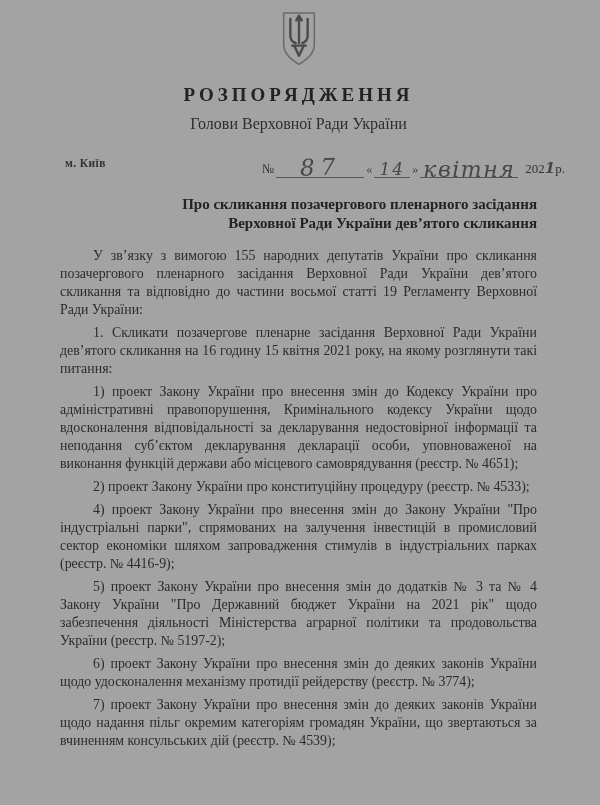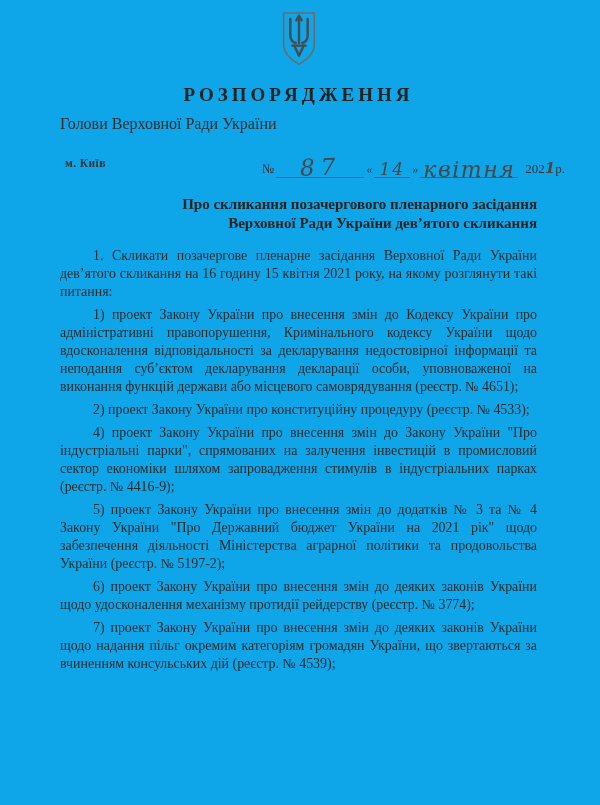--- a/index.html
+++ b/index.html
@@ -5,41 +5,41 @@
   html, body {
     margin: 0;
     padding: 0;
     background: #ffffff;
   }
   .doc {
     position: relative;
     width: 600px;
     height: 805px;
     box-sizing: border-box;
-    background: #0ea5e9;
+    background: #a3a3a3;
     font-family: "Liberation Serif", serif;
     color: #2b2b2b;
     padding: 8px 63px 0 60px;
     overflow: hidden;
   }
   .emblem-wrap {
     display: flex;
     justify-content: center;
     margin-top: 2px;
   }
   .title {
     text-align: center;
     font-weight: bold;
     font-size: 19px;
     letter-spacing: 4px;
     margin-top: 16px;
     color: #232323;
   }
   .subtitle {
-    text-align: left;
+    text-align: center;
     font-size: 16px;
     margin-top: 9px;
     color: #2d2d2d;
   }
   .dateline {
     display: flex;
     justify-content: space-between;
     align-items: flex-start;
     margin-top: 24px;
     margin-right: -28px;
@@ -141,20 +141,21 @@
       <span class="year"><span>202</span><span class="hw hw-year">1</span><span>р.</span></span>
     </span>
   </div>
 
   <div class="subject">
     <div>Про скликання позачергового пленарного засідання</div>
     <div>Верховної Ради України дев’ятого скликання</div>
   </div>
 
   <div class="bodytext">
+    <p>У зв’язку з вимогою 155 народних депутатів України про скликання позачергового пленарного засідання Верховної Ради України дев’ятого скликання та відповідно до частини восьмої статті 19 Регламенту Верховної Ради України:</p>
     <p>1. Скликати позачергове пленарне засідання Верховної Ради України дев’ятого скликання на 16 годину 15 квітня 2021 року, на якому розглянути такі питання:</p>
     <p>1) проект Закону України про внесення змін до Кодексу України про адміністративні правопорушення, Кримінального кодексу України щодо вдосконалення відповідальності за декларування недостовірної інформації та неподання суб’єктом декларування декларації особи, уповноваженої на виконання функцій держави або місцевого самоврядування (реєстр. № 4651);</p>
     <p>2) проект Закону України про конституційну процедуру (реєстр. № 4533);</p>
     <p>4) проект Закону України про внесення змін до Закону України "Про індустріальні парки", спрямованих на залучення інвестицій в промисловий сектор економіки шляхом запровадження стимулів в індустріальних парках (реєстр. № 4416-9);</p>
     <p>5) проект Закону України про внесення змін до додатків № 3 та № 4 Закону України "Про Державний бюджет України на 2021 рік" щодо забезпечення діяльності Міністерства аграрної політики та продовольства України (реєстр. № 5197-2);</p>
     <p>6) проект Закону України про внесення змін до деяких законів України щодо удосконалення механізму протидії рейдерству (реєстр. № 3774);</p>
     <p>7) проект Закону України про внесення змін до деяких законів України щодо надання пільг окремим категоріям громадян України, що звертаються за вчиненням консульських дій (реєстр. № 4539);</p>
   </div>
 
 </div>

